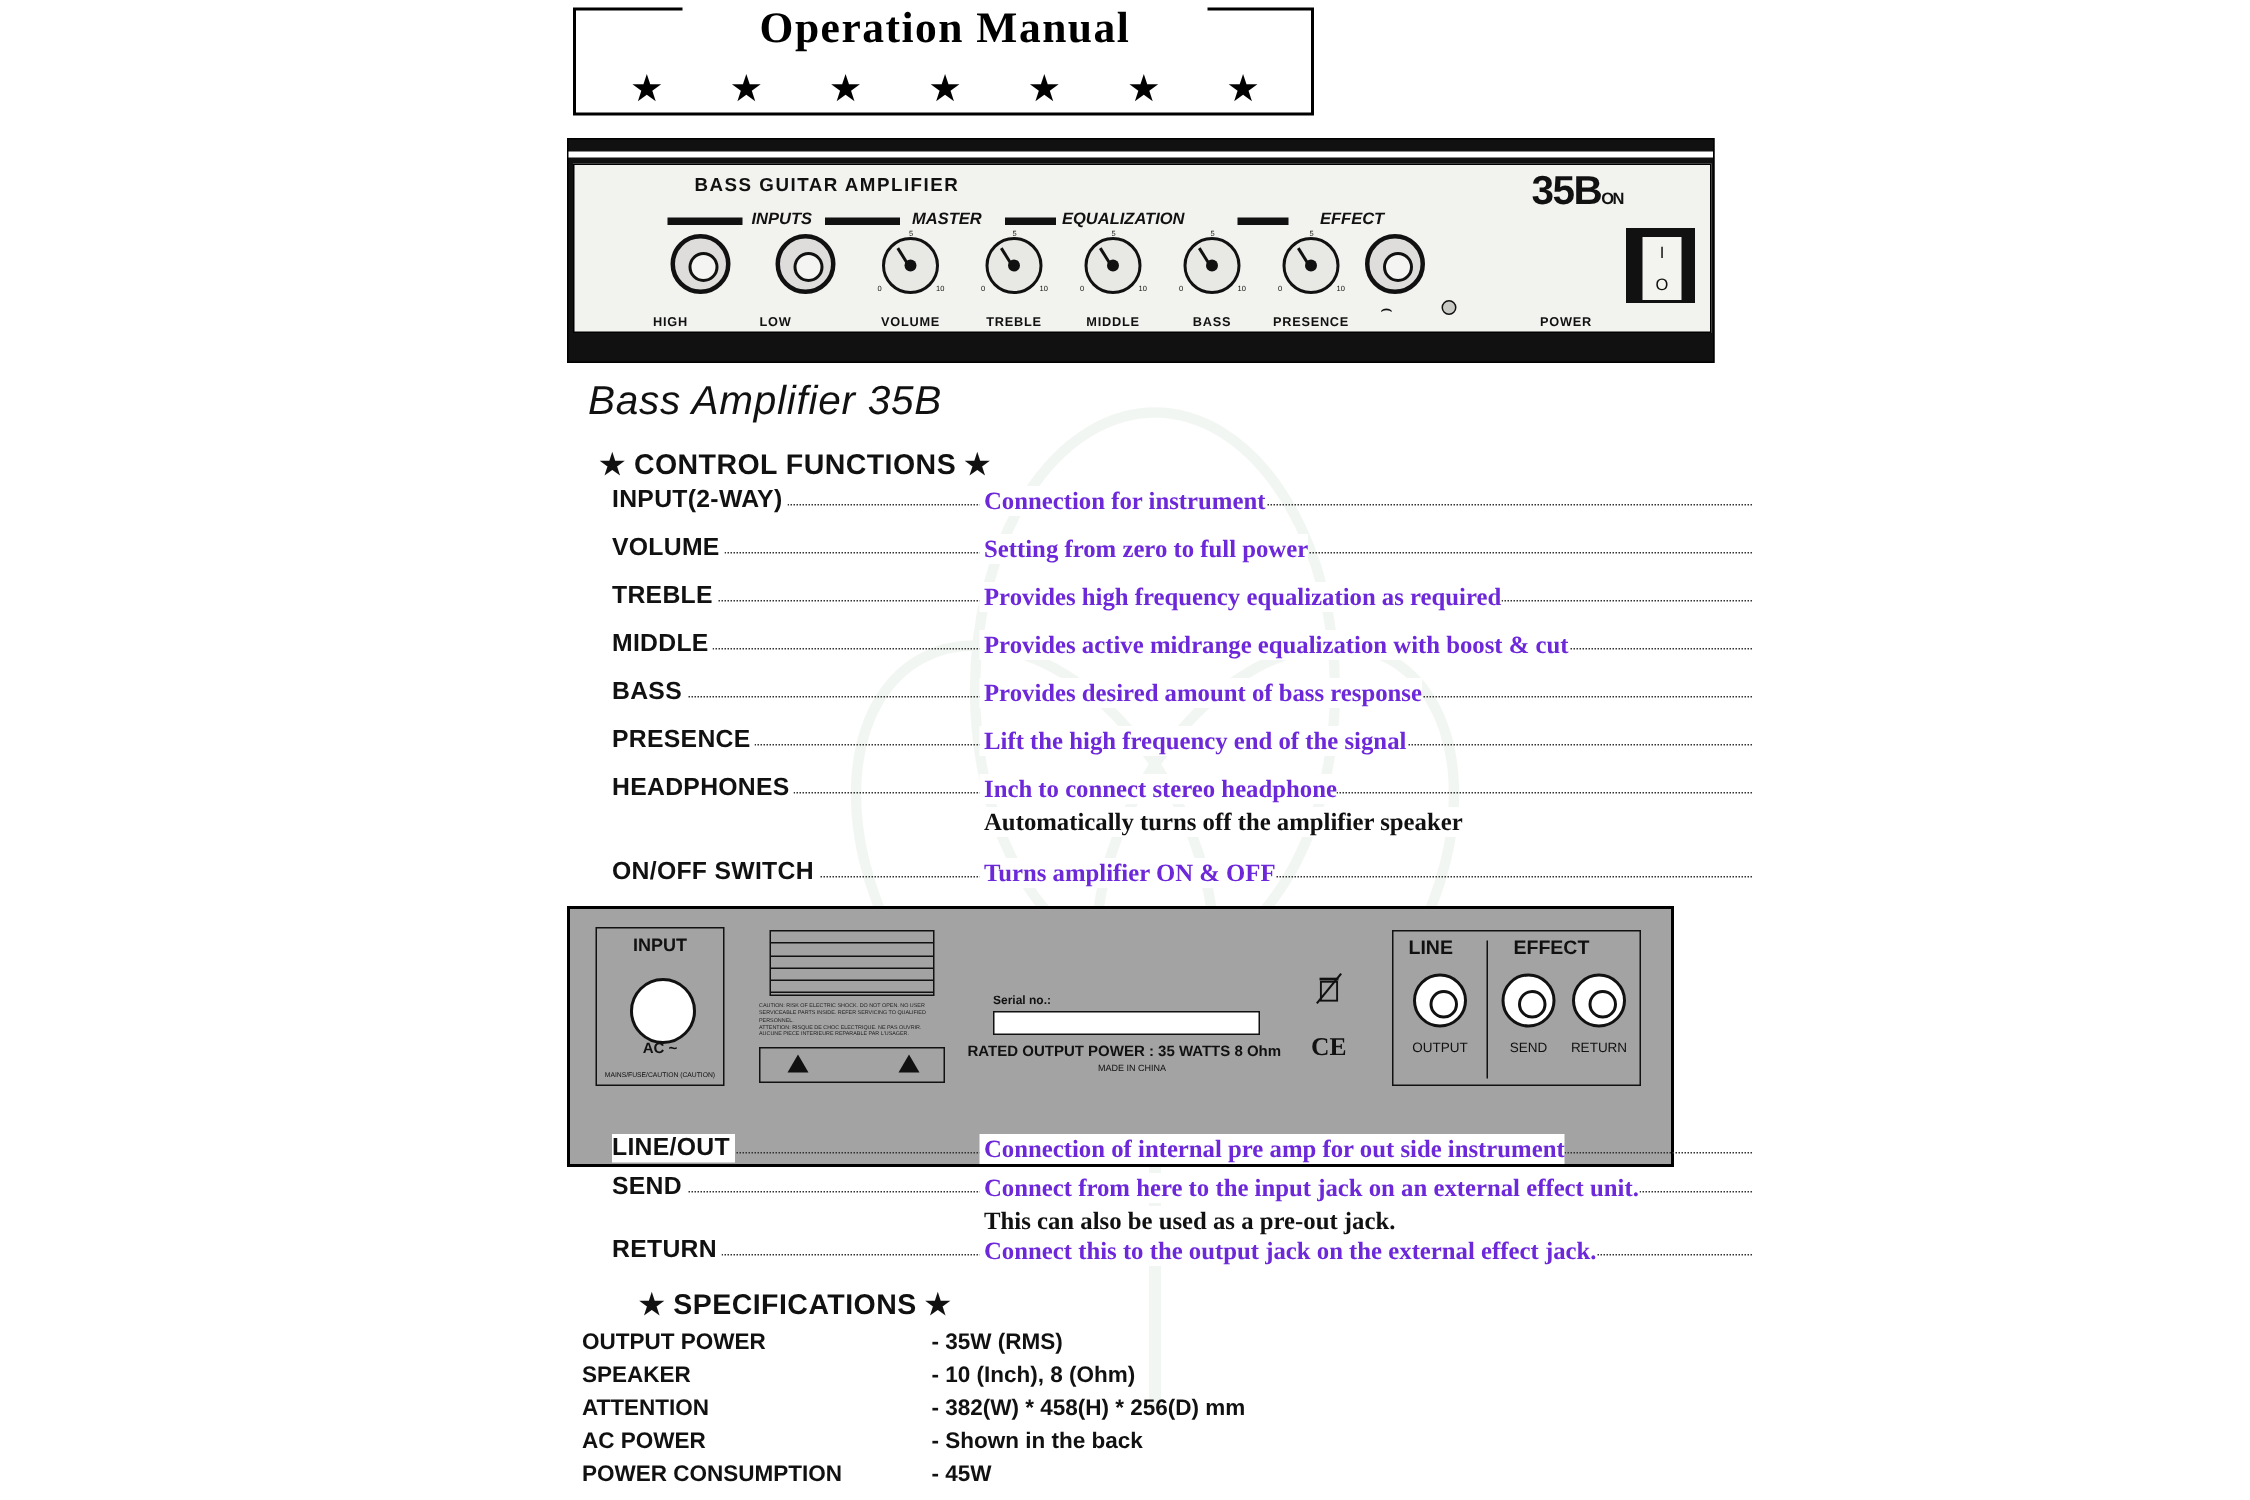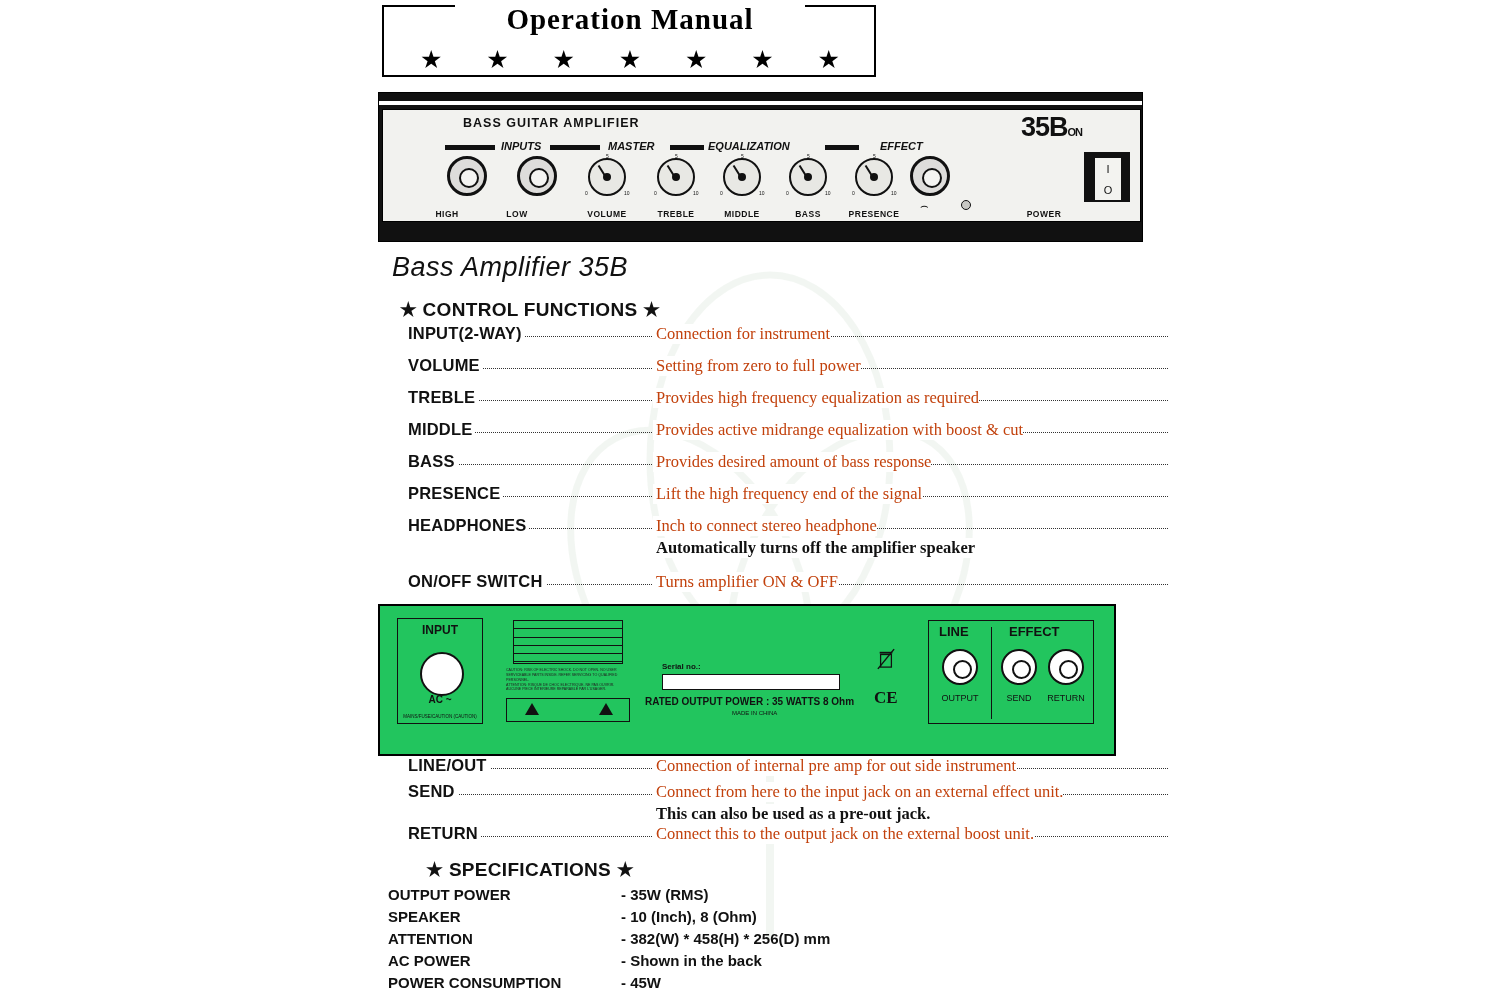--- a/index.html
+++ b/index.html
@@ -129,34 +129,34 @@
     font-weight:bold;font-size:16.5px;color:#111;letter-spacing:.2px;
     background:#fff;padding-right:3px;z-index:2;
   }
   .row .lead{
     position:absolute;left:0;right:0;top:11px;height:1px;
     border-bottom:1.5px dotted #333;z-index:1;
   }
   .row .desc{
     position:absolute;left:245px;top:0;
     font-family:"Liberation Serif",serif;
-    font-weight:normal;font-size:16.5px;color:#c2410c;
+    font-weight:bold;font-size:16.5px;color:#6d28d9;
     background:#fff;padding-left:3px;z-index:2;white-space:nowrap;
   }
   .row .desc2{
     position:absolute;left:245px;top:22px;
     font-family:"Liberation Serif",serif;
     font-weight:bold;font-size:16.5px;color:#111;
     background:#fff;padding-left:3px;z-index:2;white-space:nowrap;
   }
 
   
   .rear{
-    position:absolute;left:378px;top:604px;width:738px;height:152px;
-    border:2px solid #000;background:#22c55e;box-sizing:border-box;
+    position:absolute;left:378px;top:604px;width:738px;height:174px;
+    border:2px solid #000;background:#a3a3a3;box-sizing:border-box;
   }
   .rear-in-box{
     position:absolute;left:17px;top:12px;width:86px;height:106px;
     border:1.5px solid #111;box-sizing:border-box;
   }
   .rear-in-box .cap{position:absolute;top:4px;width:100%;text-align:center;
     font-family:"Liberation Sans",sans-serif;font-weight:bold;font-size:12px;color:#111;}
   .rear-in-box .bigjack{
     position:absolute;left:50%;top:33px;margin-left:-20px;width:40px;height:40px;border-radius:50%;
     border:2px solid #111;background:#fff;
@@ -443,21 +443,21 @@
   </div>
   <div class="row" style="top:782px;height:48px;">
     <span class="lead"></span>
     <span class="term">SEND</span>
     <span class="desc">Connect from here to the input jack on an external effect unit.</span>
     <span class="desc2">This can also be used as a pre-out jack.</span>
   </div>
   <div class="row" style="top:824px;">
     <span class="lead"></span>
     <span class="term">RETURN</span>
-    <span class="desc">Connect this to the output jack on the external boost unit.</span>
+    <span class="desc">Connect this to the output jack on the external effect jack.</span>
   </div>
 
   <div class="sec-head" id="spec-head">★ SPECIFICATIONS ★</div>
 
   <div class="spec-row" style="top:886px;">
     <span class="k">OUTPUT POWER</span>
     <span class="v">- 35W (RMS)</span>
   </div>
   <div class="spec-row" style="top:908px;">
     <span class="k">SPEAKER</span>

